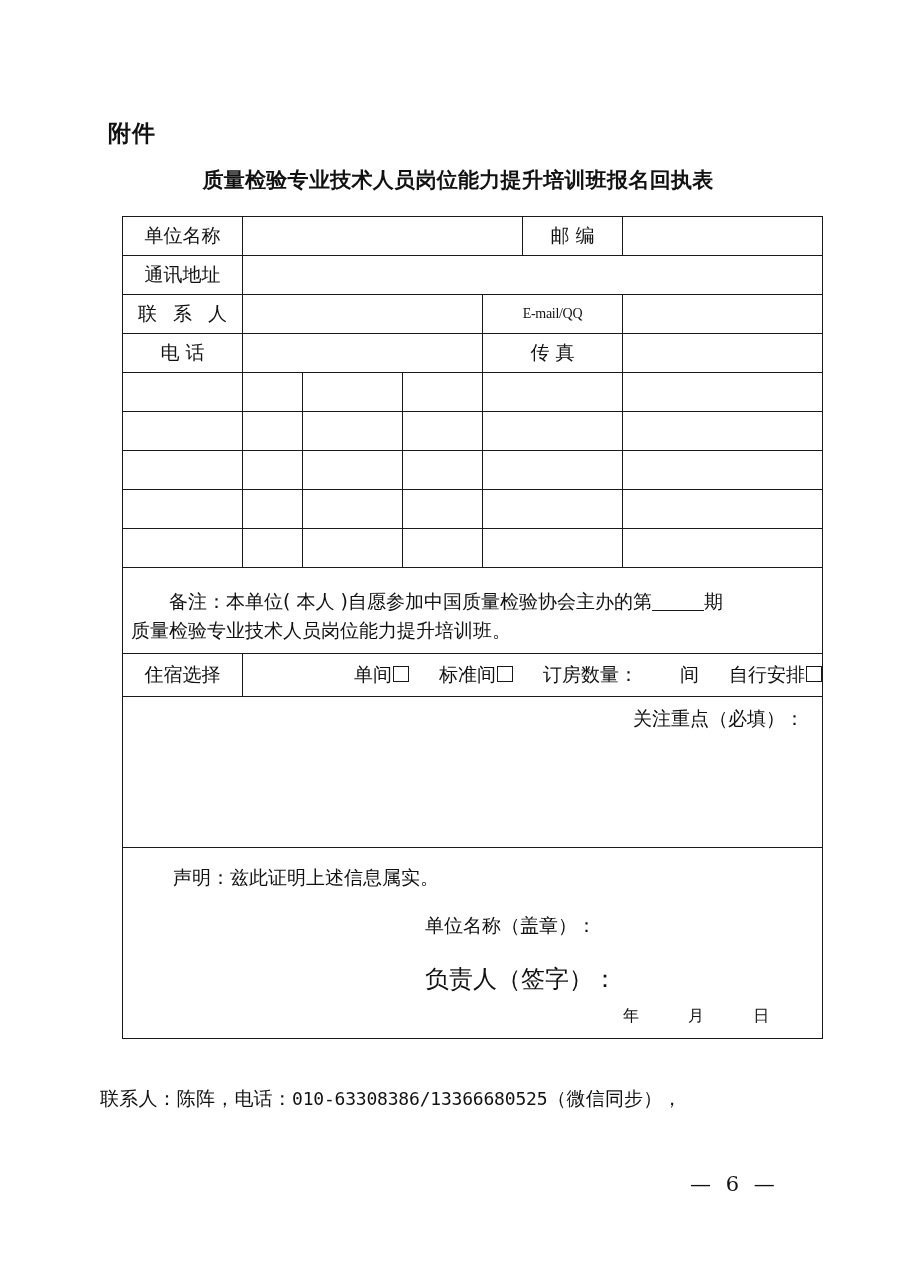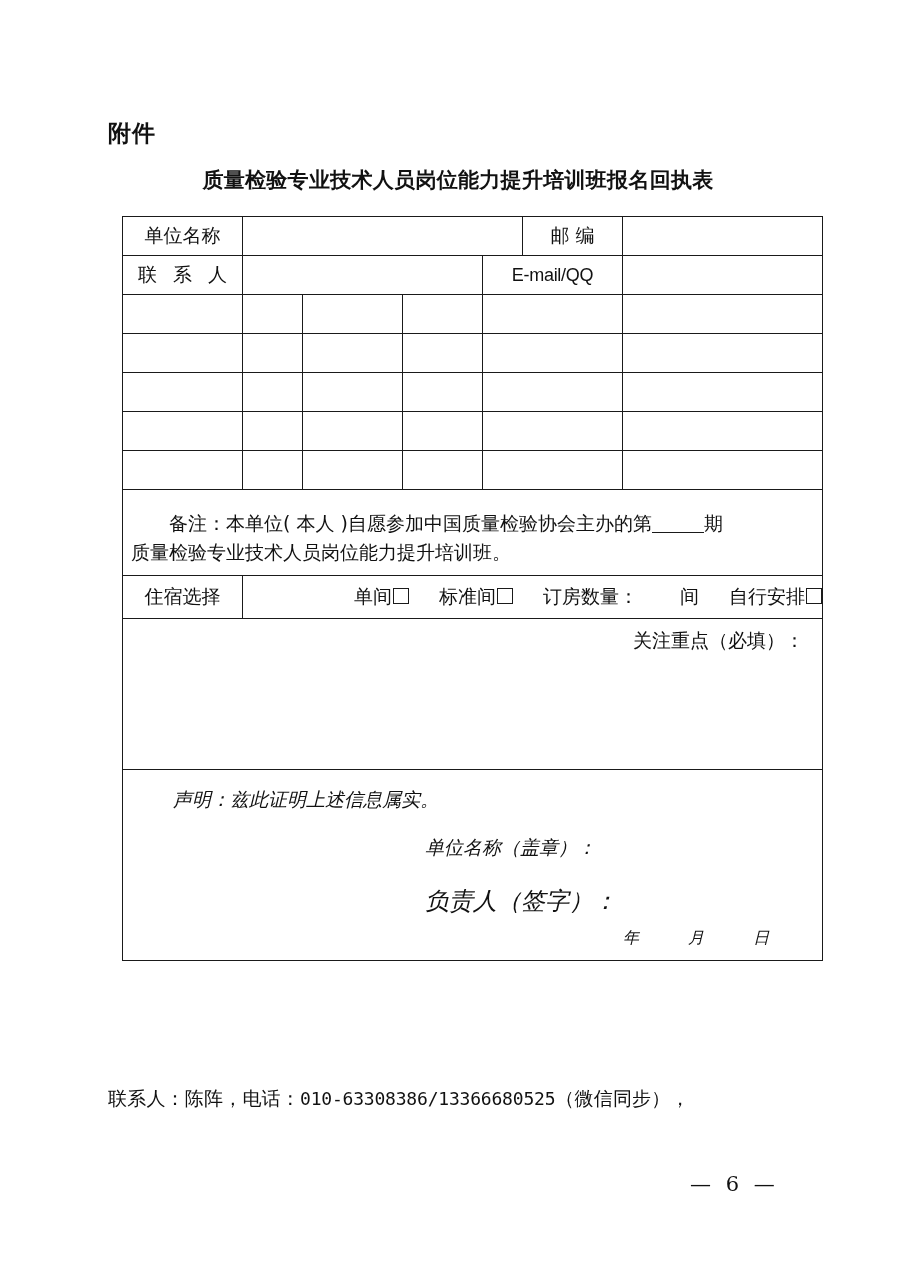--- a/index.html
+++ b/index.html
@@ -72,22 +72,22 @@
     letter-spacing: 0px;
   }
   td.lbl-mid {
     letter-spacing: 5px;
     text-indent: 5px;
   }
   td.blank { }
   td.row-data { height: 38px; }
 
   td.latin {
-    font-family: Liberation Sans, sans-serif;
-    font-size: 18px;
+    font-family: Liberation Serif, serif;
+    font-size: 14px;
     letter-spacing: -0.3px;
   }
 
   
   td.remarks {
     text-align: left;
     padding: 19px 8px 7px 8px;
     height: auto;
     line-height: 1.55;
     font-size: 19px;
@@ -125,21 +125,20 @@
     height: 140px;
   }
 
   
   td.declare {
     text-align: center;
     vertical-align: top;
     height: 190px;
     padding: 0;
     position: relative;
-    font-style: italic;
   }
   .decl-inner { position: relative; height: 190px; }
   .decl-line1 {
     position: absolute;
     left: 50px; top: 18px;
     font-size: 19px;
   }
   .decl-line2 {
     position: absolute;
     left: 302px; top: 66px;
@@ -153,21 +152,21 @@
   .decl-date {
     position: absolute;
     left: 500px; top: 158px;
     font-size: 16px;
     letter-spacing: 22px;
   }
 
   
   .footer {
     position: absolute;
-    left: 108px;
+    left: 100px;
     top: 1079px;
     font-size: 19px;
     line-height: 2.05;
     letter-spacing: 0.2px;
   }
   .footer .mono {
     font-family: "DejaVu Sans Mono", "Liberation Mono", monospace;
     font-size: 18px;
     letter-spacing: -0.2px;
   }
@@ -201,28 +200,38 @@
     </colgroup>
 
     <tbody>
         <tr>
       <td class="lbl">单位名称</td>
       <td colspan="4" class="blank"></td>
       <td class="lbl">邮  编</td>
       <td class="blank"></td>
     </tr>
 
+    <tr>
+      <td class="lbl">通讯地址</td>
+      <td colspan="6" class="blank"></td>
+    </tr>
 
     <tr>
       <td class="lbl lbl-mid">联 系 人</td>
       <td colspan="3" class="blank"></td>
       <td colspan="2" class="latin">E-mail/QQ</td>
       <td class="blank"></td>
     </tr>
 
+    <tr>
+      <td class="lbl">电    话</td>
+      <td colspan="3" class="blank"></td>
+      <td colspan="2" class="lbl">传    真</td>
+      <td class="blank"></td>
+    </tr>
 
 
     <tr>
       <td class="row-data"></td>
       <td class="row-data"></td>
       <td class="row-data"></td>
       <td class="row-data"></td>
       <td colspan="2" class="row-data"></td>
       <td class="row-data"></td>
     </tr>

